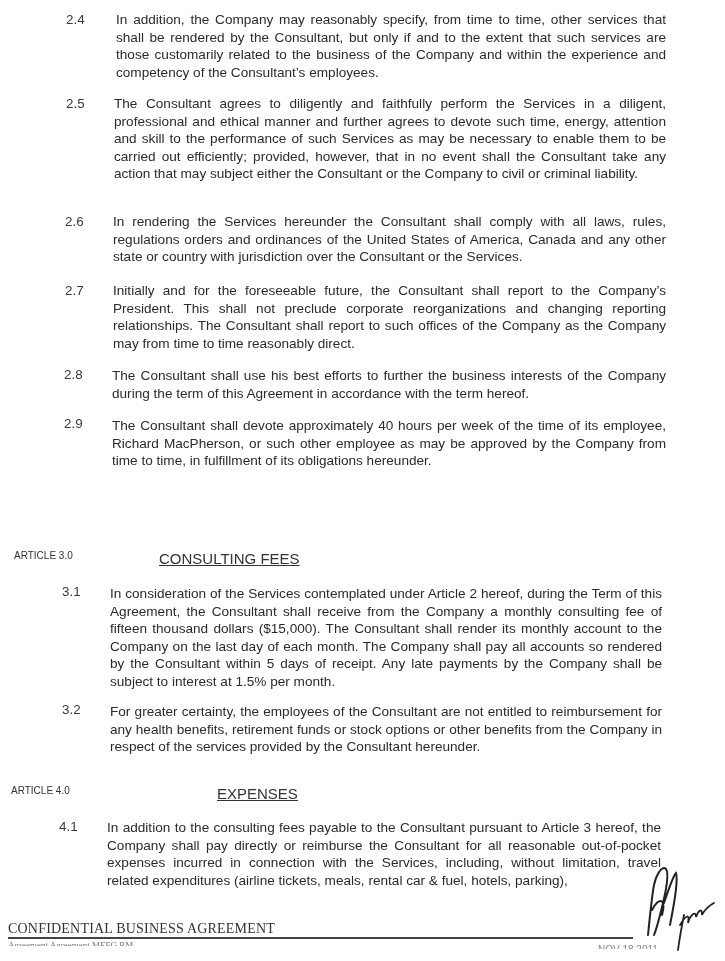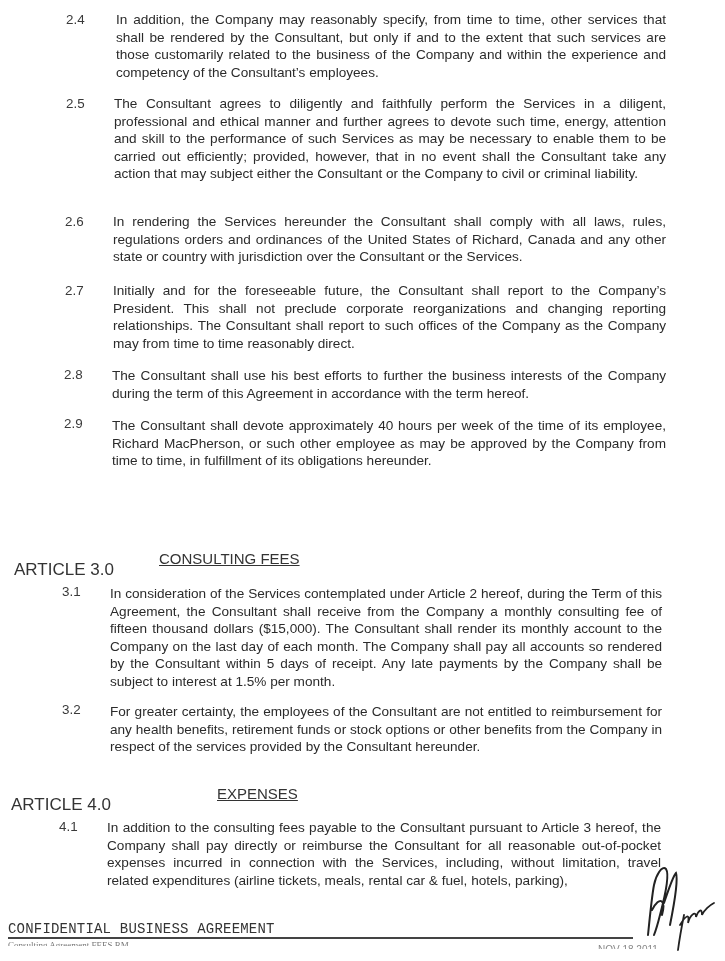--- a/index.html
+++ b/index.html
@@ -1,38 +1,38 @@
 <!DOCTYPE html>
 <html><head>
 <meta charset="utf-8">
 <style>
   html, body { margin:0; padding:0; }
   body { width:725px; height:961px; background:#ffffff; position:relative; overflow:hidden;
          font-family:"Liberation Sans", sans-serif; color:#2a2a2a; }
   .num { position:absolute; font-size:13.4px; color:#3a3a3a; }
   .text { position:absolute; font-size:13.6px; line-height:17.6px; text-align:justify; color:#2b2b2b; }
-  .art-label { position:absolute; font-size:17px; color:#333;margin-top:10px; }
+  .art-label { position:absolute; font-size:10px; color:#333; }
   .art-title { position:absolute; font-size:15px; color:#333; text-decoration:underline; }
-  .footer-title { position:absolute; left:8px; top:921px; font-family:Liberation Mono, monospace; font-size:14px; color:#333; letter-spacing:0.2px; }
+  .footer-title { position:absolute; left:8px; top:921px; font-family:Liberation Serif, serif; font-size:14px; color:#333; letter-spacing:0.2px; }
   .footer-line { position:absolute; left:8px; top:937px; width:625px; height:2px; background:#444; }
   .footer-sub { position:absolute; left:8px; top:940px; font-family:"Liberation Serif", serif; font-size:9px; color:#777; height:6px; overflow:hidden; }
   .footer-date { position:absolute; left:598px; top:944px; font-family:Liberation Sans, sans-serif; font-size:10px; color:#888; height:5px; overflow:hidden; }
   .sig { position:absolute; left:640px; top:855px; }
 </style>
 </head>
 <body>
 
 <span class="num" style="left:66px;top:12px;">2.4</span>
 <div class="text" style="left:116px;top:11px;width:550px;">In addition, the Company may reasonably specify, from time to time, other services that shall be rendered by the Consultant, but only if and to the extent that such services are those customarily related to the business of the Company and within the experience and competency of the Consultant’s employees.</div>
 
 <span class="num" style="left:66px;top:96px;">2.5</span>
 <div class="text" style="left:114px;top:95px;width:552px;">The Consultant agrees to diligently and faithfully perform the Services in a diligent, professional and ethical manner and further agrees to devote such time, energy, attention and skill to the performance of such Services as may be necessary to enable them to be carried out efficiently; provided, however, that in no event shall the Consultant take any action that may subject either the Consultant or the Company to civil or criminal liability.</div>
 
 <span class="num" style="left:65px;top:214px;">2.6</span>
-<div class="text" style="left:113px;top:213px;width:553px;">In rendering the Services hereunder the Consultant shall comply with all laws, rules, regulations orders and ordinances of the United States of Richard, Canada and any other state or country with jurisdiction over the Consultant or the Services.</div>
+<div class="text" style="left:113px;top:213px;width:553px;">In rendering the Services hereunder the Consultant shall comply with all laws, rules, regulations orders and ordinances of the United States of America, Canada and any other state or country with jurisdiction over the Consultant or the Services.</div>
 
 <span class="num" style="left:65px;top:283px;">2.7</span>
 <div class="text" style="left:113px;top:282px;width:553px;">Initially and for the foreseeable future, the Consultant shall report to the Company’s President. This shall not preclude corporate reorganizations and changing reporting relationships. The Consultant shall report to such offices of the Company as the Company may from time to time reasonably direct.</div>
 
 <span class="num" style="left:64px;top:367px;">2.8</span>
 <div class="text" style="left:112px;top:367px;width:554px;">The Consultant shall use his best efforts to further the business interests of the Company during the term of this Agreement in accordance with the term hereof.</div>
 
 <span class="num" style="left:64px;top:416px;">2.9</span>
 <div class="text" style="left:112px;top:417px;width:554px;">The Consultant shall devote approximately 40 hours per week of the time of its employee, Richard MacPherson, or such other employee as may be approved by the Company from time to time, in fulfillment of its obligations hereunder.</div>
 
@@ -46,19 +46,19 @@
 <div class="text" style="left:110px;top:703px;width:552px;">For greater certainty, the employees of the Consultant are not entitled to reimbursement for any health benefits, retirement funds or stock options or other benefits from the Company in respect of the services provided by the Consultant hereunder.</div>
 
 <span class="art-label" style="left:11px;top:785px;">ARTICLE 4.0</span>
 <span class="art-title" style="left:174px;top:785px;margin-left:43px;">EXPENSES</span>
 
 <span class="num" style="left:59px;top:819px;">4.1</span>
 <div class="text" style="left:107px;top:819px;width:554px;">In addition to the consulting fees payable to the Consultant pursuant to Article 3 hereof, the Company shall pay directly or reimburse the Consultant for all reasonable out-of-pocket expenses incurred in connection with the Services, including, without limitation, travel related expenditures (airline tickets, meals, rental car &amp; fuel, hotels, parking),</div>
 
 <div class="footer-title">CONFIDENTIAL BUSINESS AGREEMENT</div>
 <div class="footer-line"></div>
-<div class="footer-sub">Consulting Agreement FEES RM</div>
+<div class="footer-sub">Agreement Agreement MEFG RM</div>
 <div class="footer-date">NOV 18 2011</div>
 
 <svg class="sig" width="85" height="100" viewBox="0 0 85 100">
   <path d="M8,80 C10,60 12,40 14,30 C16,20 22,10 26,14 C30,20 24,45 20,60 C18,68 16,75 14,80 M12,55 C20,40 26,45 22,60 M24,48 C30,30 34,20 36,18 C38,24 34,50 30,70" fill="none" stroke="#222" stroke-width="2" stroke-linecap="round"></path>
   <path d="M38,95 C40,80 42,70 44,60 M40,70 C46,60 50,58 48,68 C50,60 56,55 56,62 C58,56 62,52 62,60 C64,55 70,50 74,48" fill="none" stroke="#222" stroke-width="1.8" stroke-linecap="round"></path>
 </svg>
 
 </body></html>

